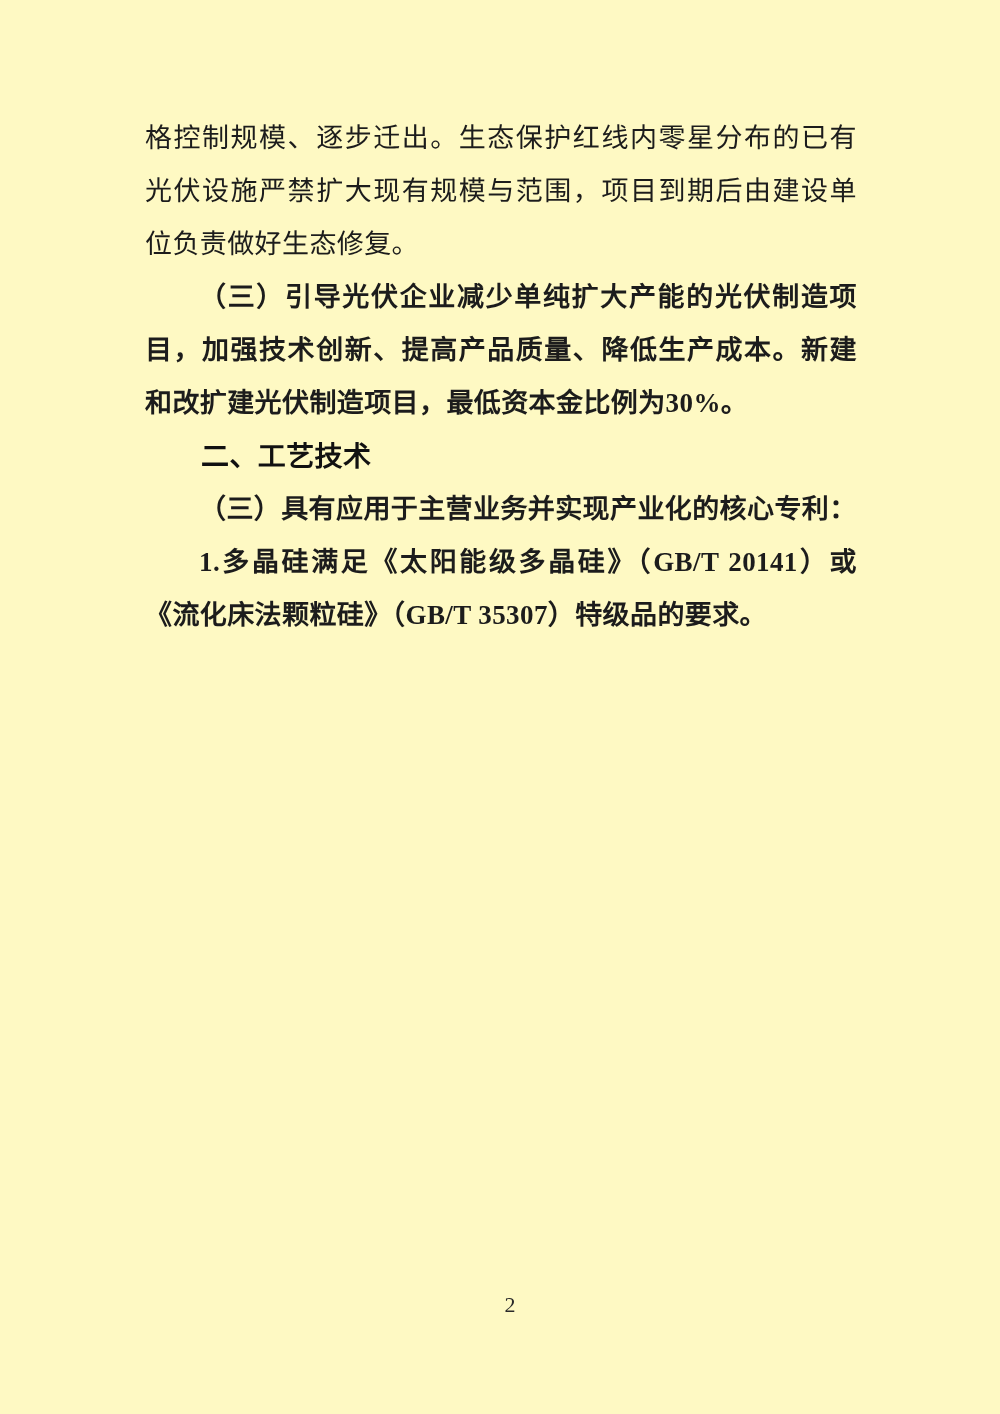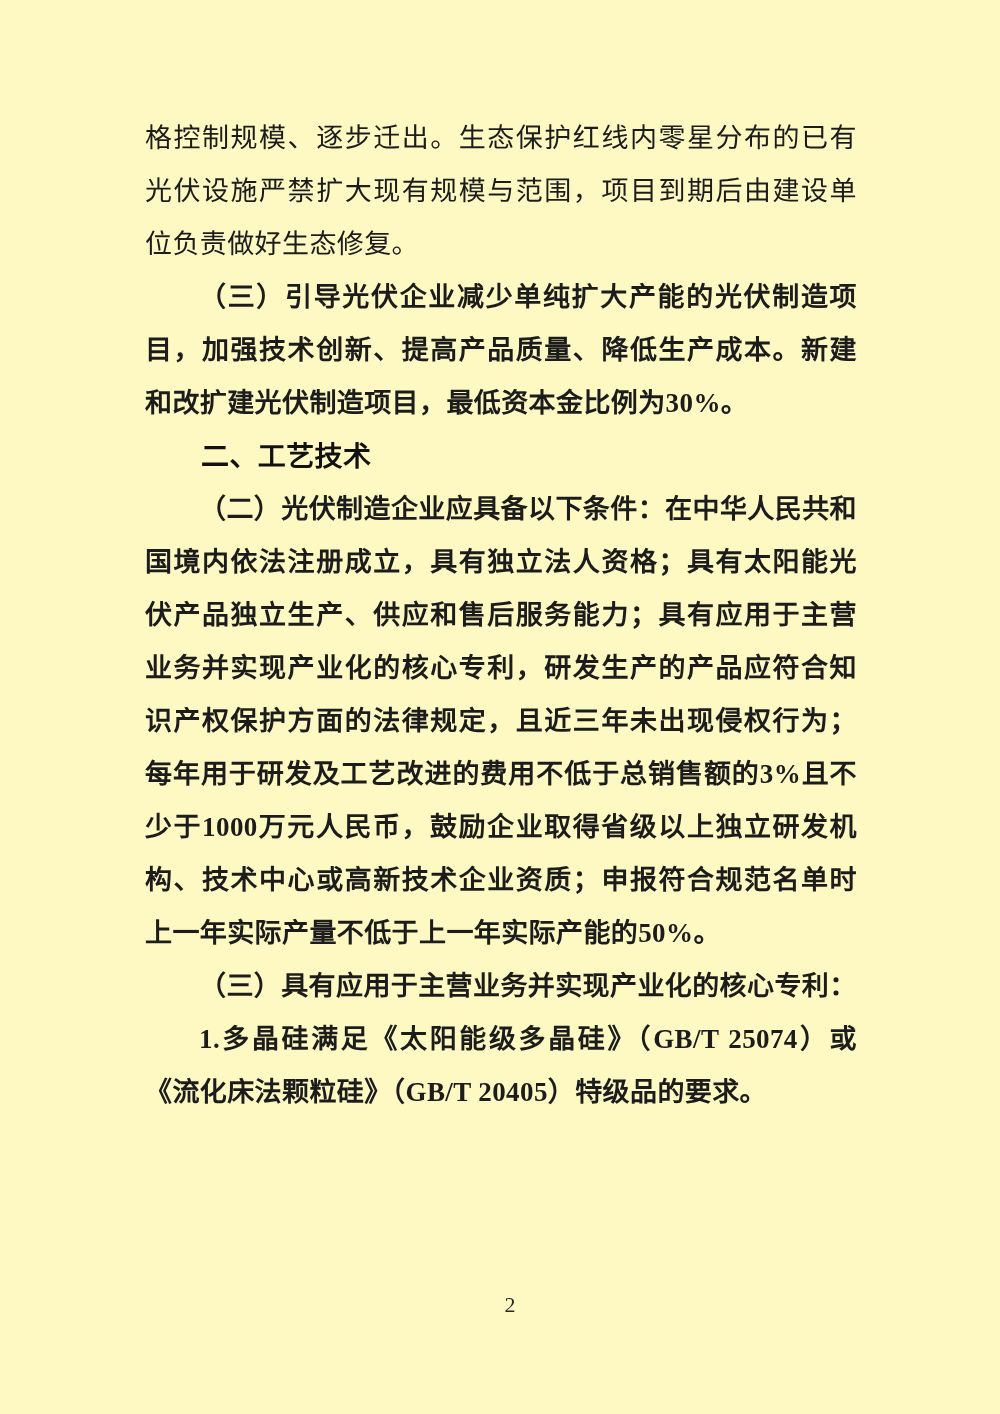--- a/index.html
+++ b/index.html
@@ -56,19 +56,18 @@
   }
 </style>
 </head>
 <body>
 
 <div class="doc-page">
   <div class="doc-content">
     <p>格控制规模、逐步迁出。生态保护红线内零星分布的已有光伏设施严禁扩大现有规模与范围，项目到期后由建设单位负责做好生态修复。</p>
     <p class="indent">（三）引导光伏企业减少单纯扩大产能的光伏制造项目，加强技术创新、提高产品质量、降低生产成本。新建和改扩建光伏制造项目，最低资本金比例为30%。</p>
     <p class="indent section-heading">二、工艺技术</p>
-    <p class="indent">（二）光伏制造企业应具备以下条件：在中华人民共和国境内依法注册成立，具有独立法人资格；具有太阳能光伏产品独立生产、供应和售后服务能力；具有应用于主营业务并实现产业化的核心专利，研发生产的产品应符合知识产权保护方面的法律规定，且近三年未出现侵权行为；每年用于研发及工艺改进的费用不低于总销售额的3%且不少于1000万元人民币，鼓励企业取得省级以上独立研发机构、技术中心或高新技术企业资质；申报符合规范名单时上一年实际产量不低于上一年实际产能的50%。</p>
     <p class="indent">（三）具有应用于主营业务并实现产业化的核心专利：</p>
-    <p class="indent">1.多晶硅满足《太阳能级多晶硅》（GB/T 25074）或《流化床法颗粒硅》（GB/T 20405）特级品的要求。</p>
+    <p class="indent">1.多晶硅满足《太阳能级多晶硅》（GB/T 20141）或《流化床法颗粒硅》（GB/T 35307）特级品的要求。</p>
   </div>
 
   <div class="page-footer">2</div>
 </div>
 
 </body></html>

